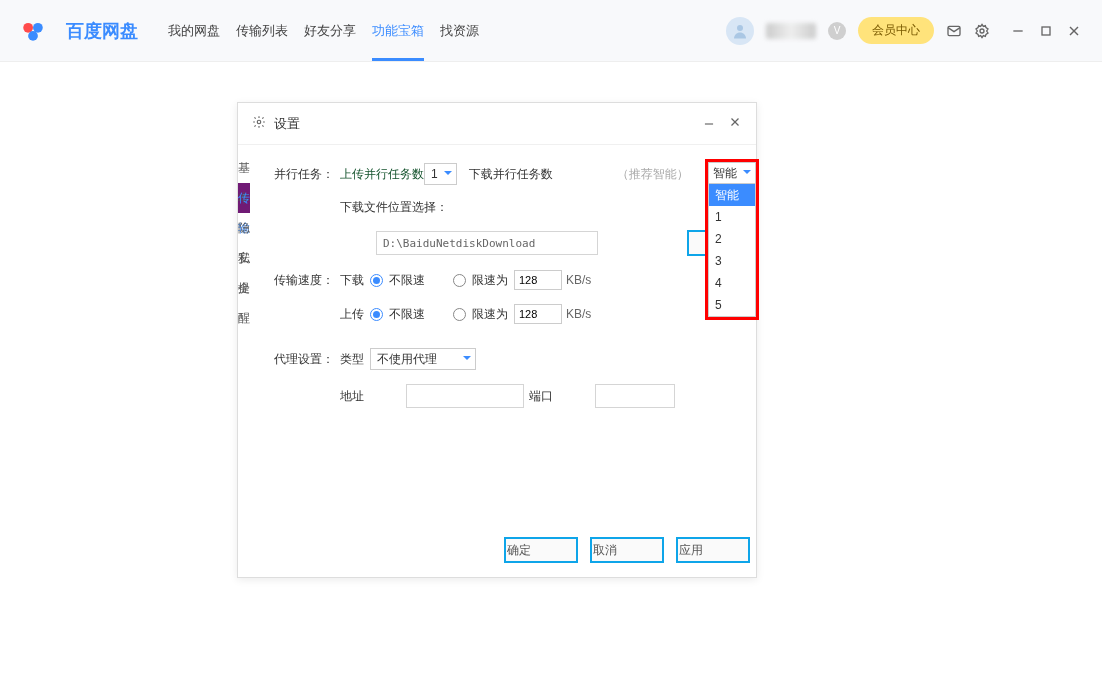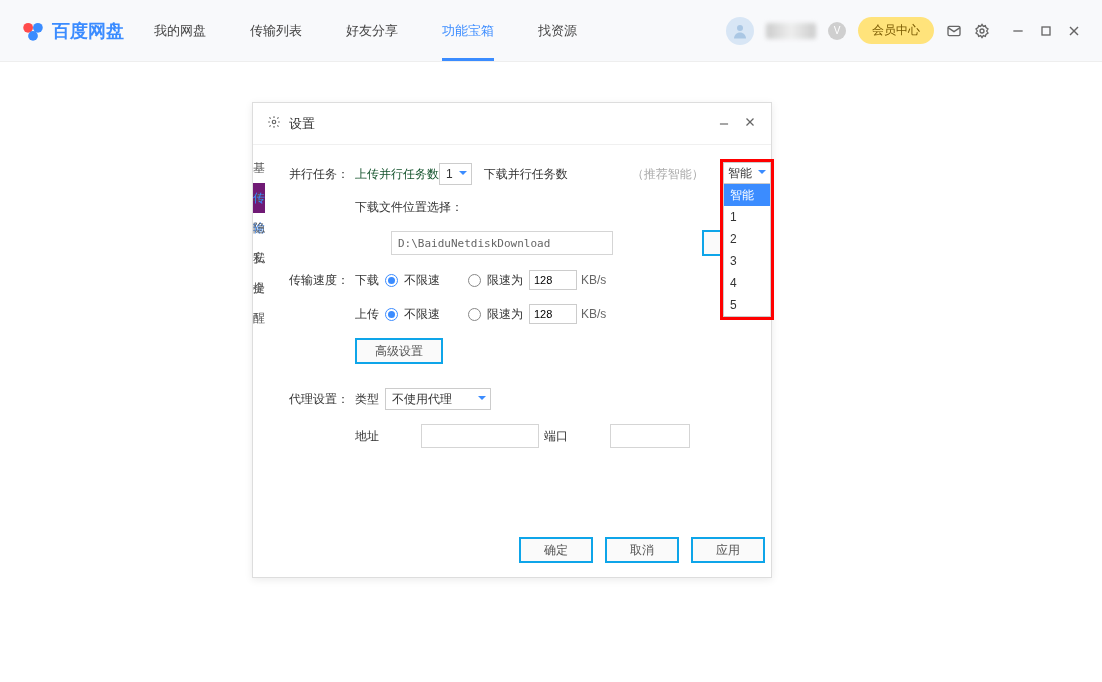--- a/index.html
+++ b/index.html
@@ -1,36 +1,36 @@
 <!DOCTYPE html>
 <html><head>
 <meta charset="utf-8">
 <style>
 * { box-sizing: border-box; margin: 0; padding: 0; }
 body { font-family: "Microsoft YaHei", Arial, sans-serif; font-size: 12px; color: #333; background: #fff; width: 1102px; height: 682px; overflow: hidden; position: relative; }
 
 
 .topbar { height: 62px; background: #f8f9fb; display: flex; align-items: center; padding: 0 20px; border-bottom: 1px solid #eee; }
-.logo { display: flex; align-items: center; gap: 6px; margin-right: 30px; }
+.logo { display: flex; align-items: center; gap: 20px; margin-right: 30px; }
 .logo-icon { width: 26px; height: 26px; }
 .logo-text { font-size: 18px; font-weight: bold; color: #3b8cff; }
-.nav { display: flex; gap: 44px; }
+.nav { display: flex; gap: 16px; }
 .nav-item { font-size: 13px; color: #444; cursor: pointer; padding: 6px 0; position: relative; }
 .nav-item.active { color: #3b8cff; }
 .nav-item.active::after { content: ""; position: absolute; left: 0; right: 0; bottom: -15px; height: 3px; background: #3b8cff; }
 .topbar-right { margin-left: auto; display: flex; align-items: center; gap: 12px; }
 .avatar { width: 28px; height: 28px; border-radius: 50%; background: #d8e6f5; display: flex; align-items: center; justify-content: center; }
 .username-blur { width: 50px; height: 16px; background: linear-gradient(90deg,#ccc,#eee,#ccc); filter: blur(2px); border-radius: 3px; }
 .vip-badge { width: 18px; height: 18px; border-radius: 50%; background: #cfcfcf; display: flex; align-items: center; justify-content: center; color: #fff; font-size: 10px; }
 .member-btn { background: #ffe37b; color: #7a5a00; border-radius: 14px; padding: 5px 14px; font-size: 12px; cursor: pointer; }
 .top-icon { width: 16px; height: 16px; cursor: pointer; color: #666; }
 .window-controls { display: flex; gap: 12px; margin-left: 8px; }
 
 
-.dialog { position: absolute; left: 252px; top: 102px; width: 520px; height: 476px; border: 1px solid #ddd; background: #fff; box-shadow: 0 2px 8px rgba(0,0,0,0.08); }
+.dialog { position: absolute; left: 237px; top: 102px; width: 520px; height: 476px; border: 1px solid #ddd; background: #fff; box-shadow: 0 2px 8px rgba(0,0,0,0.08); }
 .dialog-titlebar { height: 42px; display: flex; align-items: center; padding: 0 14px; border-bottom: 1px solid #f0f0f0; position: relative; }
 .dialog-title { font-size: 13px; color: #333; margin-left: 8px; }
 .dialog-min { position: absolute; right: 40px; top: 14px; width: 14px; cursor: pointer; color: #666; }
 .dialog-close { position: absolute; right: 14px; top: 12px; width: 14px; cursor: pointer; color: #666; }
 
 .dialog-body { display: flex; height: calc(100% - 42px); }
 .sidebar { width: 118px; padding-top: 8px; }
 .sidebar-item { height: 30px; line-height: 30px; text-align: center; font-size: 12px; color: #555; cursor: pointer; }
 .sidebar-item.active { background: #701a75; color: #3b8cff; }
 
@@ -56,21 +56,21 @@
 
 
 .dd-wrap { position: absolute; left: 455px; top: 14px; border: 3px solid #ff0000; z-index: 50; }
 .dd-head { width: 48px; height: 22px; border: 1px solid #ccc; background: #fff; display: flex; align-items: center; padding: 0 4px; position: relative; cursor: pointer; }
 .dd-head .caret { position: absolute; right: 4px; top: 7px; border: 4px solid transparent; border-top-color: #3b8cff; }
 .dd-list { background: #fff; border: 1px solid #ccc; border-top: none; }
 .dd-item { height: 22px; line-height: 22px; padding: 0 6px; font-size: 12px; color: #333; cursor: pointer; }
 .dd-item.sel { background: #3b8cff; color: #fff; }
 
 .dialog-footer { position: absolute; bottom: 14px; right: 24px; display: flex; gap: 12px; }
-.dialog-footer .btn { width: 74px; text-align: center; padding: 1px; }
+.dialog-footer .btn { width: 74px; text-align: left; padding: 1px; }
 
 .indent { padding-left: 66px; }
 </style>
 </head>
 <body>
 
 <div class="topbar">
   <div class="logo">
     <span class="logo-icon">
       <svg viewBox="0 0 32 32">
@@ -200,23 +200,20 @@
       </div>
       <div class="row indent">
         <span style="width:30px">上传</span>
         <span class="radio checked"></span>
         <span style="margin:0 28px 0 6px">不限速</span>
         <span class="radio"></span>
         <span style="margin:0 6px">限速为</span>
         <input class="small-input" value="128" style="">
         <span class="unit">KB/s</span>
       </div>
-      <div class="row indent">
-        <button class="btn">高级设置</button>
-      </div>
 
       <div class="section-gap"></div>
 
       <div class="row">
         <span class="label">代理设置：</span>
         <span style="width:30px">类型</span>
         <div class="select" style="width:106px">
           <span>不使用代理</span>
           <span class="caret"></span>
         </div>

